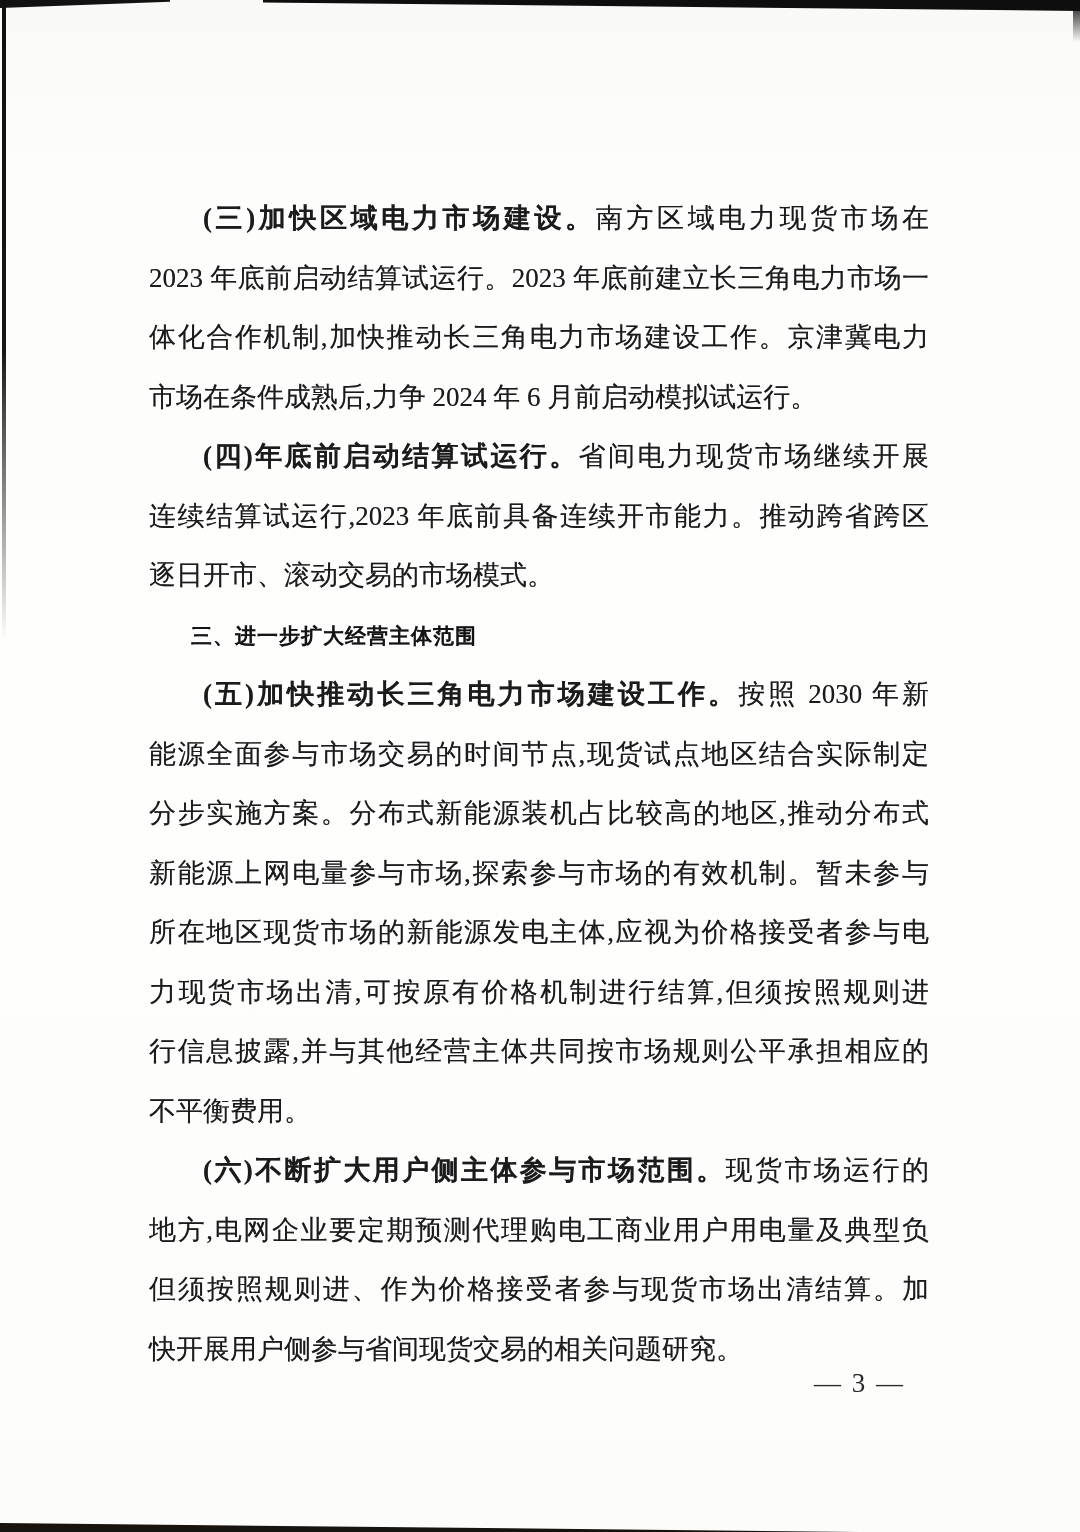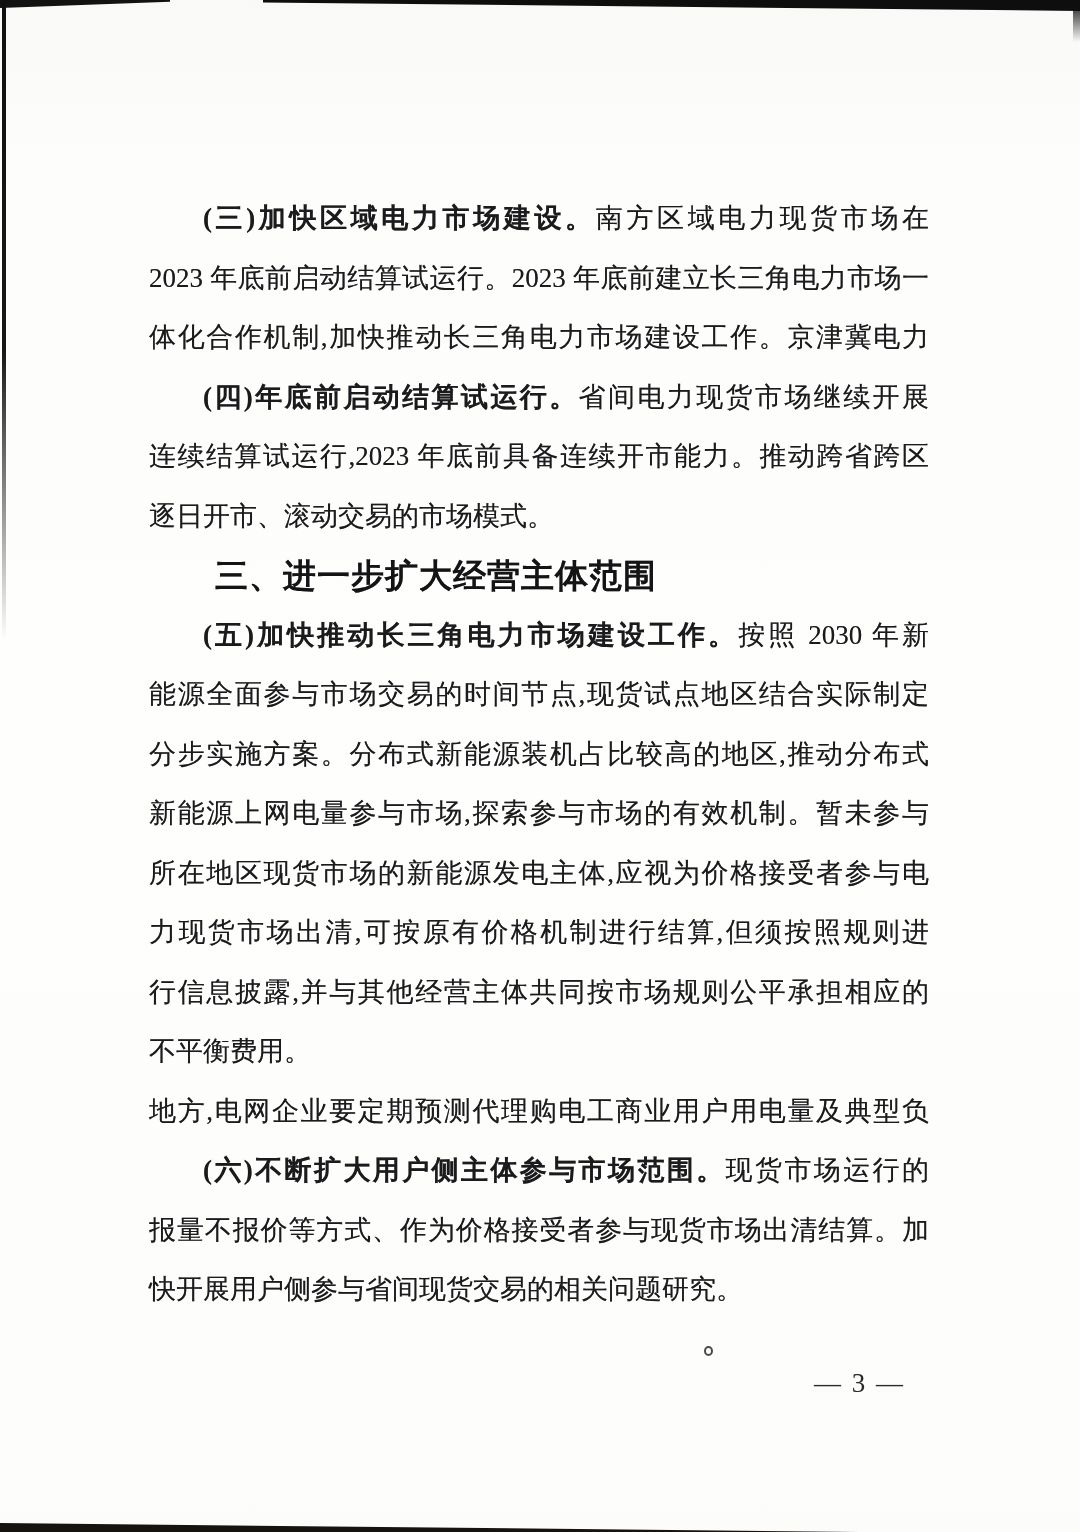--- a/index.html
+++ b/index.html
@@ -77,21 +77,21 @@
   }
   .first {
     text-indent: 2em;
   }
   .lead {
     font-weight: 700;
   }
   .heading {
     font-family: "Liberation Sans", "DejaVu Sans", sans-serif;
     font-weight: 700;
-    font-size: 33px;
+    font-size: 21px;
     letter-spacing: 1px;
     color: #141416;
   }
   .page-number {
     position: absolute;
     top: 1368px;
     right: 175px;
     font-size: 27px;
     letter-spacing: 2px;
     color: #2a2a2c;
@@ -108,38 +108,39 @@
   <div class="edge-left-line"></div>
   <div class="edge-right-corner"></div>
   <div class="edge-bottom"></div>
   <div class="speck-o"></div>
 
   <main class="text-block">
 
     <p class="line first justify"><span class="lead">(三)加快区域电力市场建设。</span><span>南方区域电力现货市场在</span></p>
     <p class="line justify"><span>2023 年底前启动结算试运行。2023 年底前建立长三角电力市场一</span></p>
     <p class="line justify"><span>体化合作机制,加快推动长三角电力市场建设工作。京津冀电力</span></p>
+    <p class="line"><span>市场在条件成熟后,力争 2024 年 6 月前启动模拟试运行。</span></p>
 
     <p class="line first justify"><span class="lead">(四)年底前启动结算试运行。</span><span>省间电力现货市场继续开展</span></p>
     <p class="line justify"><span>连续结算试运行,2023 年底前具备连续开市能力。推动跨省跨区</span></p>
     <p class="line"><span>逐日开市、滚动交易的市场模式。</span></p>
 
     <h2 class="line first heading">三、进一步扩大经营主体范围</h2>
 
     <p class="line first justify"><span class="lead">(五)加快推动长三角电力市场建设工作。</span><span>按照 2030 年新</span></p>
     <p class="line justify"><span>能源全面参与市场交易的时间节点,现货试点地区结合实际制定</span></p>
     <p class="line justify"><span>分步实施方案。分布式新能源装机占比较高的地区,推动分布式</span></p>
     <p class="line justify"><span>新能源上网电量参与市场,探索参与市场的有效机制。暂未参与</span></p>
     <p class="line justify"><span>所在地区现货市场的新能源发电主体,应视为价格接受者参与电</span></p>
     <p class="line justify"><span>力现货市场出清,可按原有价格机制进行结算,但须按照规则进</span></p>
     <p class="line justify"><span>行信息披露,并与其他经营主体共同按市场规则公平承担相应的</span></p>
     <p class="line"><span>不平衡费用。</span></p>
 
+    <p class="line first justify"><span class="lead">(六)不断扩大用户侧主体参与市场范围。</span><span>现货市场运行的</span></p>
     <p class="line justify"><span>地方,电网企业要定期预测代理购电工商业用户用电量及典型负</span></p>
-    <p class="line first justify"><span class="lead">(六)不断扩大用户侧主体参与市场范围。</span><span>现货市场运行的</span></p>
-    <p class="line justify"><span>报量不报价等方式、作为价格接受者参与现货市场出清结算。加</span></p>
+    <p class="line justify"><span>但须按照规则进、作为价格接受者参与现货市场出清结算。加</span></p>
     <p class="line"><span>快开展用户侧参与省间现货交易的相关问题研究。</span></p>
 
   </main>
 
   <div class="page-number">— 3 —</div>
 
 </div>
 
 </body></html>

